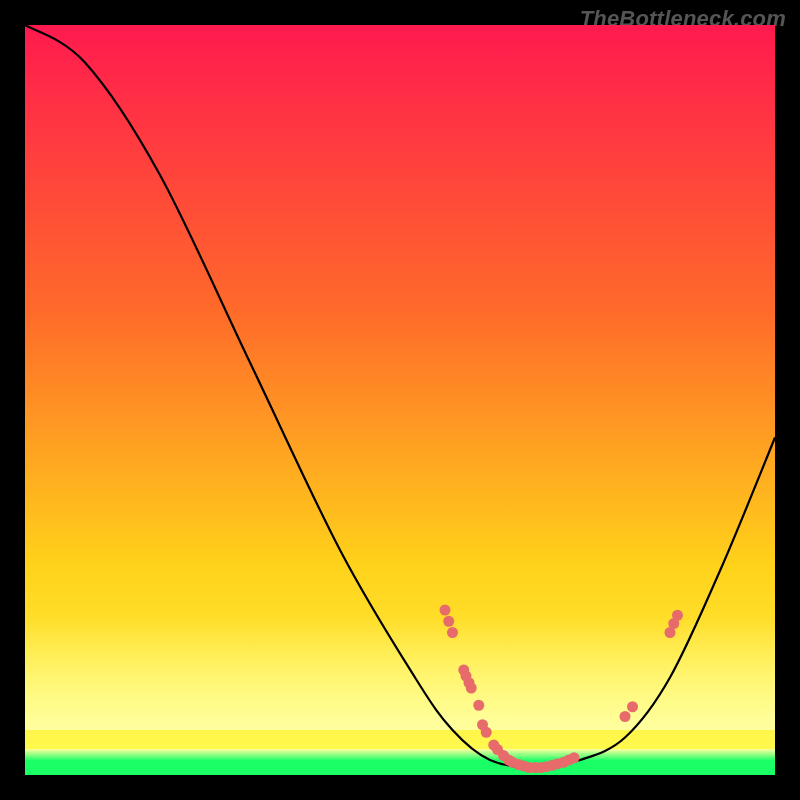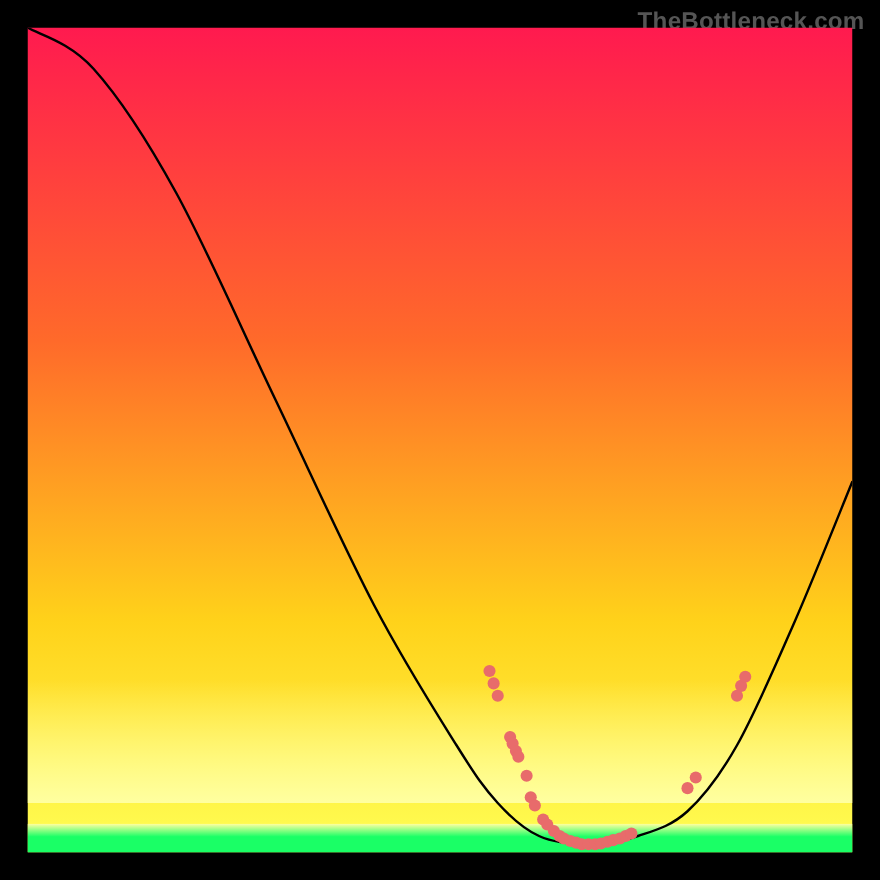--- a/index.html
+++ b/index.html
@@ -8,20 +8,21 @@
   background: #000;
   width: 800px;
   height: 800px;
   overflow: hidden;
   font-family: Arial, Helvetica, sans-serif;
 }
 .stage {
   position: relative;
   width: 796px;
   height: 800px;
+  font-style: italic;
 }
 .watermark {
   position: absolute;
   top: 6px;
   right: 10px;
   color: #555555;
   font-size: 22px;
   font-weight: 600;
   letter-spacing: 0.2px;
   user-select: none;

